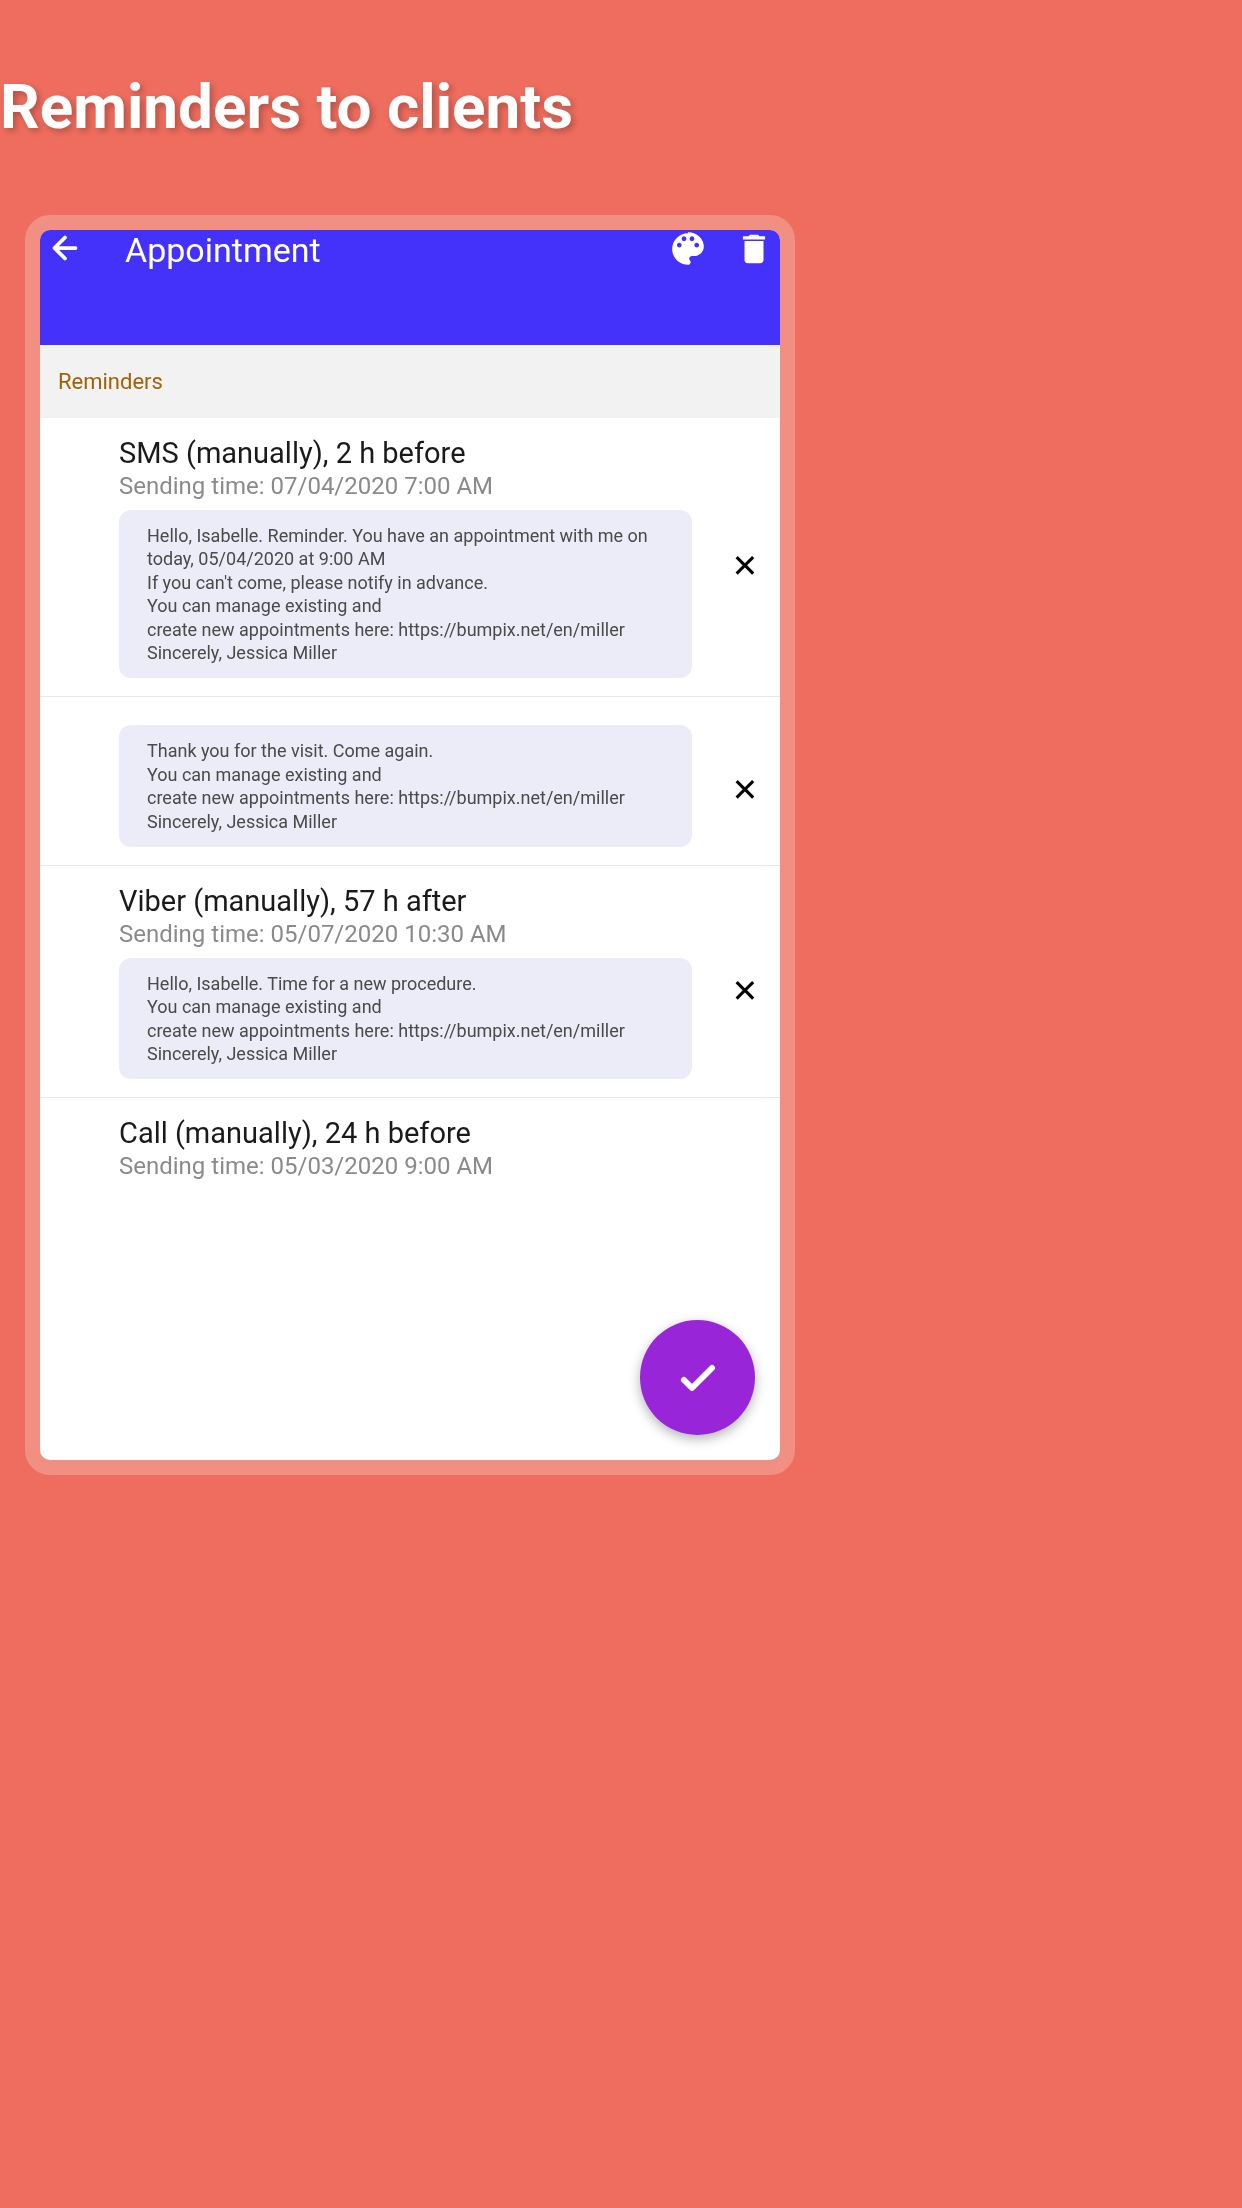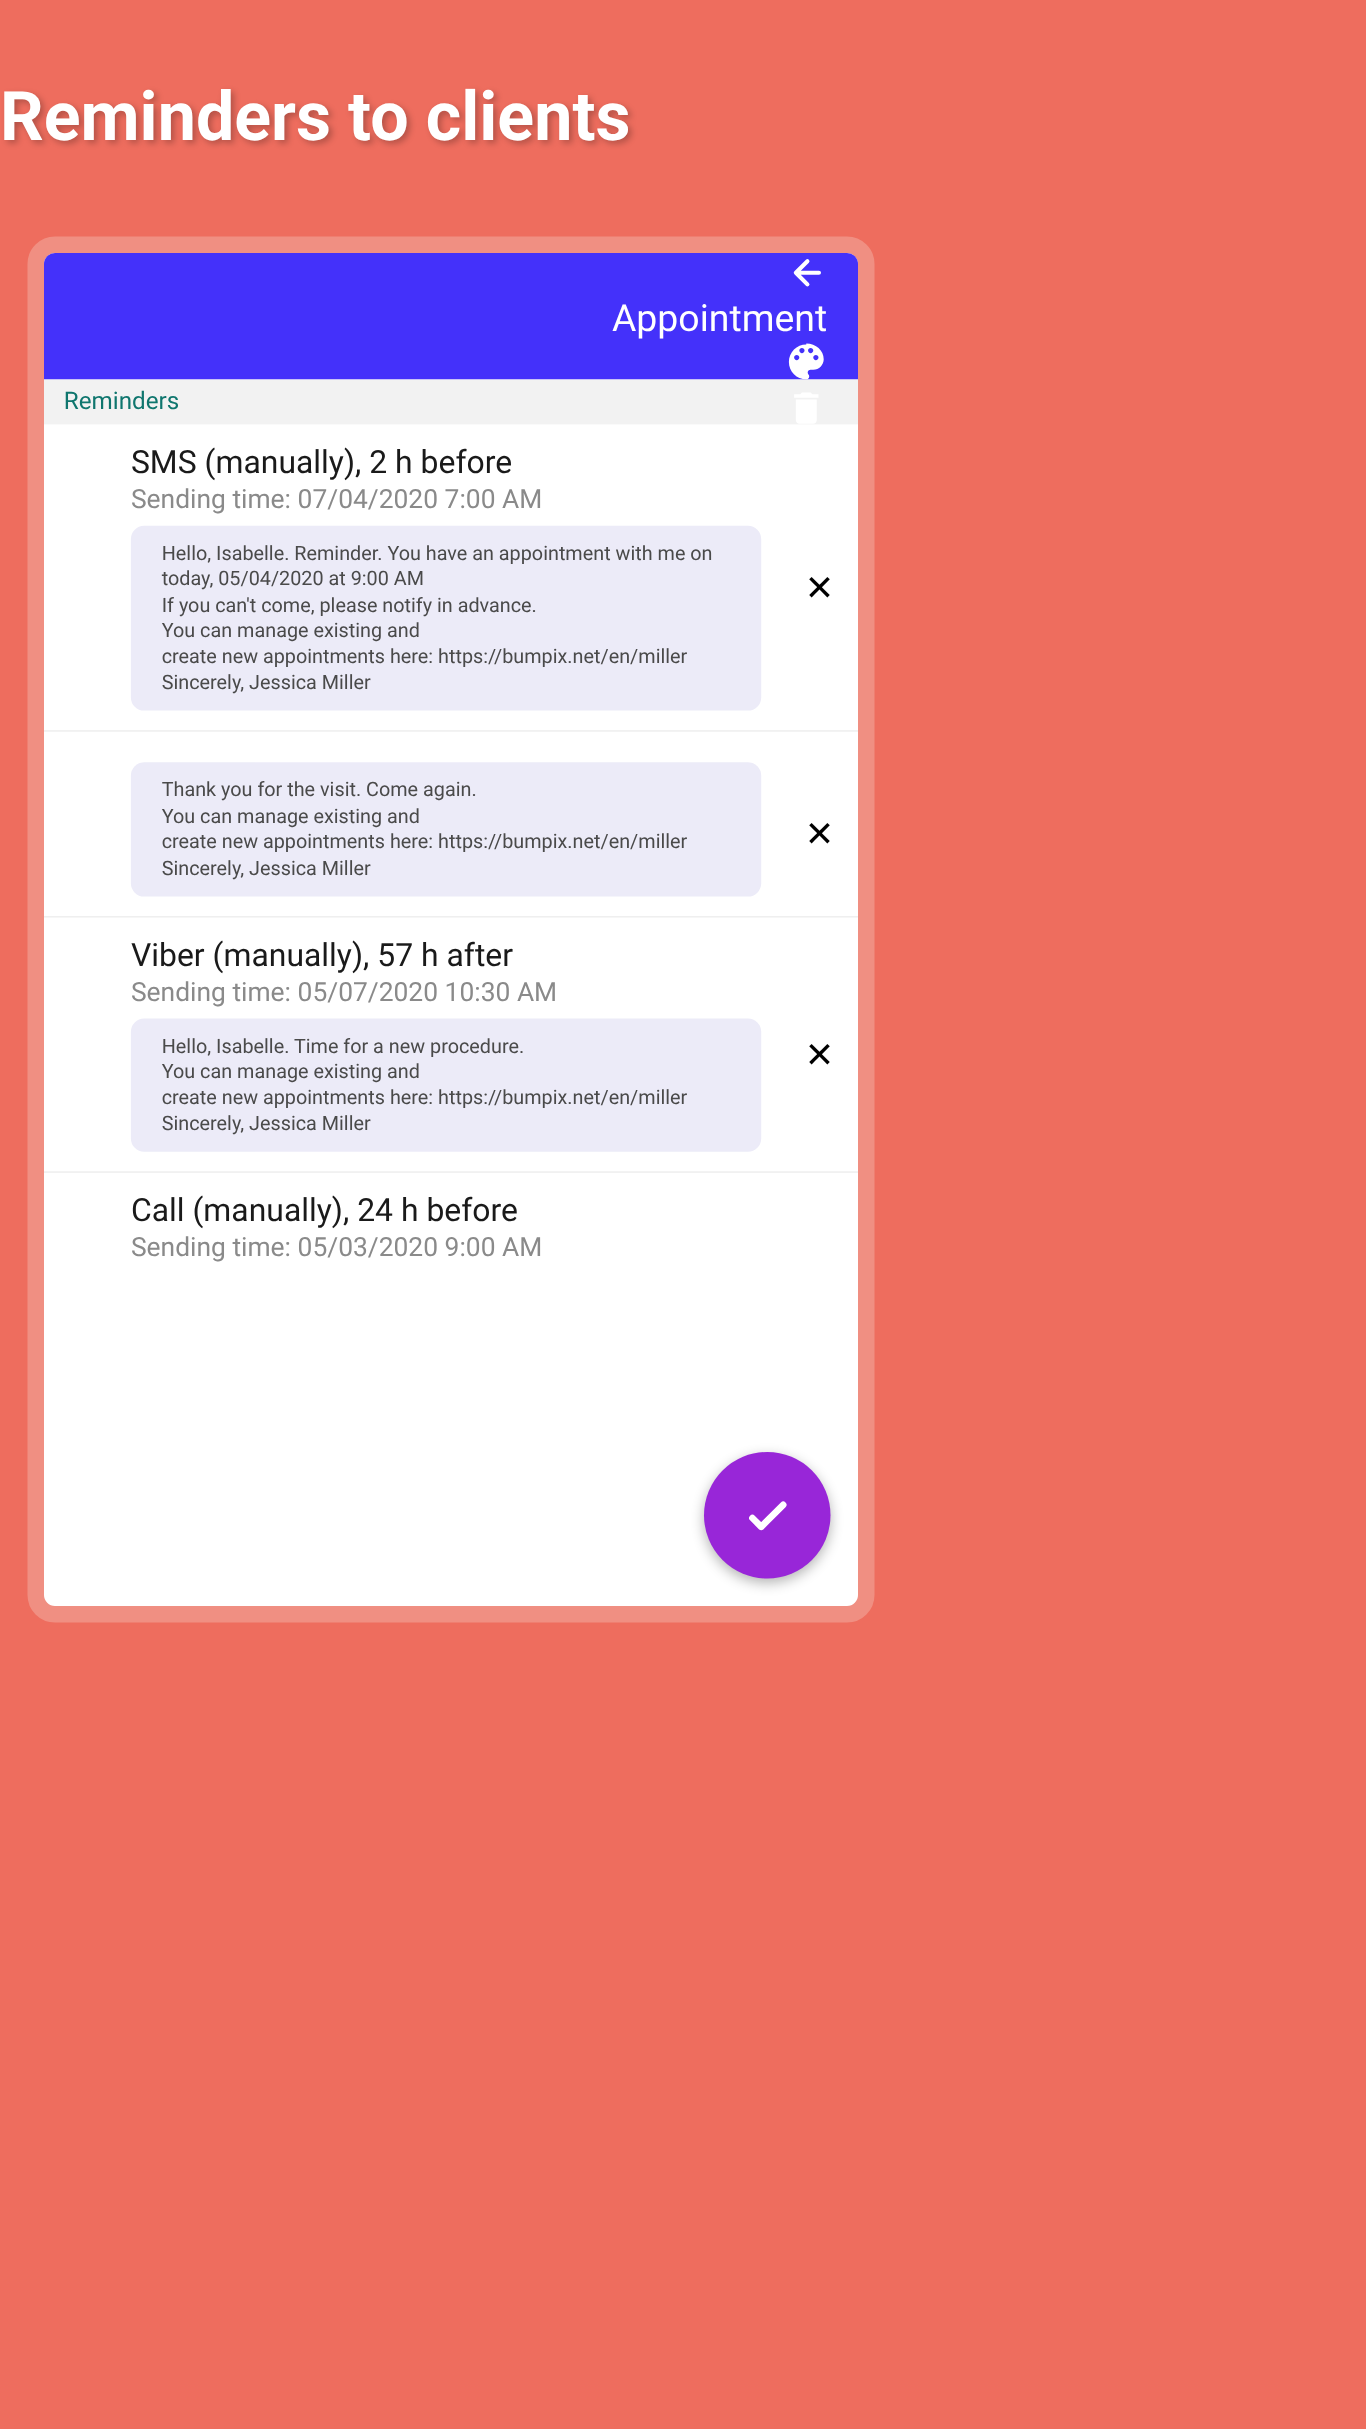--- a/index.html
+++ b/index.html
@@ -31,47 +31,46 @@
       height: 1260px;
       background: #ffffff;
       border: 15px solid #f08f82;
       border-radius: 25px;
       overflow: hidden;
     }
     .app-header {
       background: #4431fa;
       height: 115px;
       display: flex;
-      align-items: flex-end;
-      padding: 0 28px;
+      align-items: flex-start;
+      padding: 0 7px;
       color: #ffffff;
-      flex-direction: column;
     }
     .back-arrow {
       width: 36px;
       height: 36px;
       cursor: pointer;
     }
     .app-title {
       font-size: 34px;
       font-weight: 400;
       margin-left: 42px;
       flex: 1;
     }
     .header-icon {
       width: 38px;
       height: 38px;
       margin-left: 28px;
       cursor: pointer;
     }
     .section-header {
       background: #f2f2f2;
-      padding: 8px 18px;
+      padding: 24px 18px;
       font-size: 22px;
-      color: #0f766e;
+      color: #a16207;
     }
     .reminders-list {
       background: #ffffff;
     }
     .reminder-item {
       padding: 18px 0 0 0;
       border-bottom: 1px solid #e8e8e8;
       display: flex;
     }
     .reminder-content {

